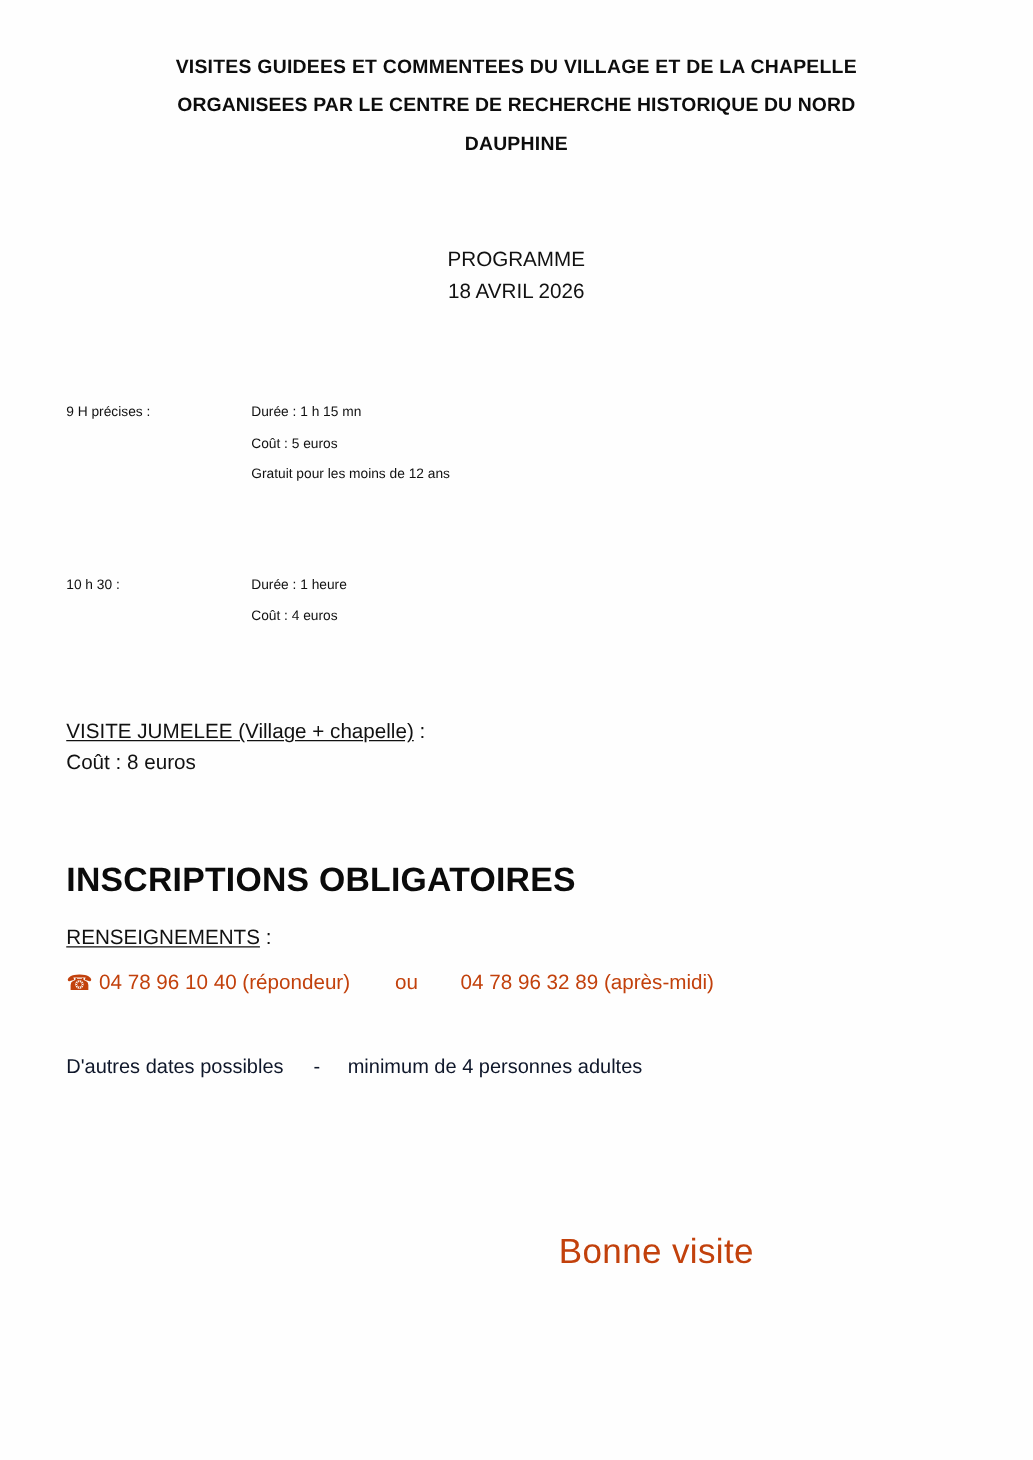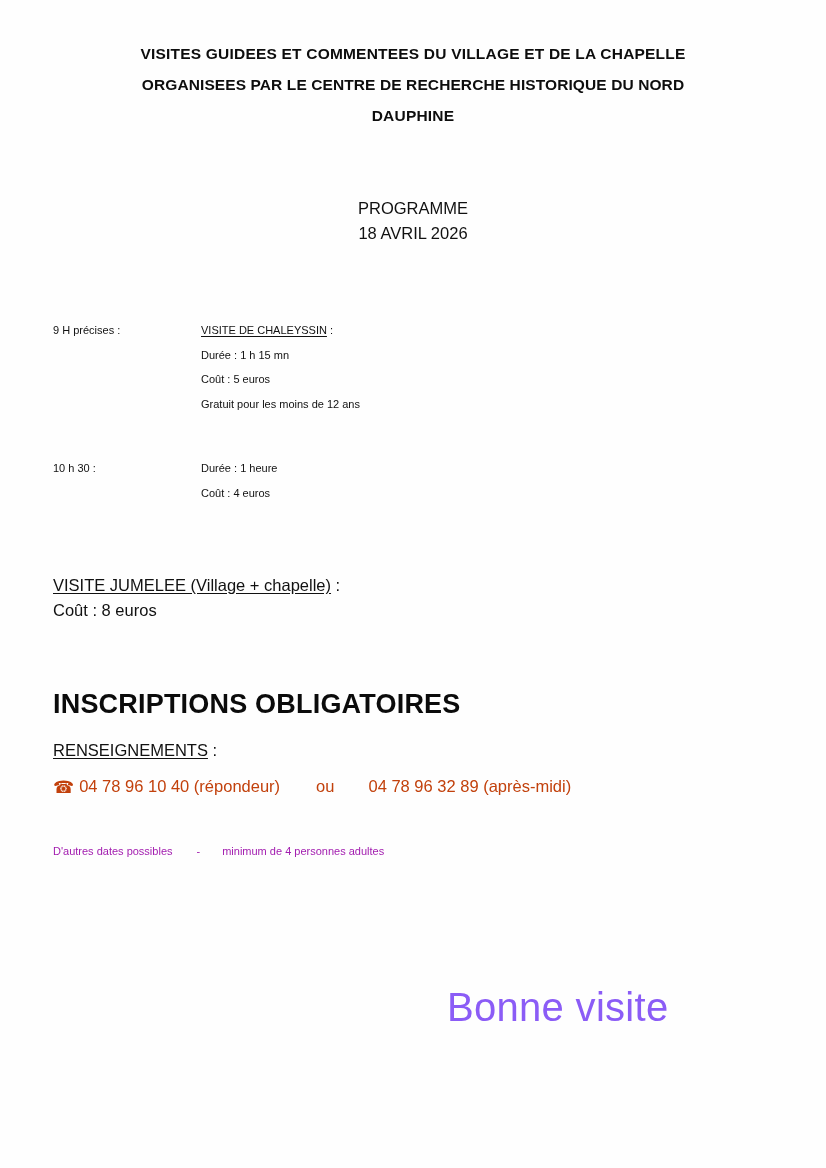--- a/index.html
+++ b/index.html
@@ -136,33 +136,33 @@
     margin: 0 34px 0 36px;
   }
   #phones .p2 { white-space: nowrap; }
 
   
   #footnote {
     position: absolute;
     left: 53px;
     top: 845px;
     width: 740px;
-    font-size: 11px;
-    color: #a21caf;
+    font-size: 16px;
+    color: #0f172a;
     white-space: nowrap;
   }
   #footnote .dash { display: inline-block; margin: 0 22px 0 24px; }
 
   
   #closing {
     position: absolute;
     left: 447px;
     top: 985px;
-    font-size: 40px;
-    color: #8b5cf6;
+    font-size: 28px;
+    color: #c2410c;
     letter-spacing: 0.3px;
   }
 </style>
 </head>
 <body>
 
 <div class="page">
 
   <div class="header">
     <div class="header-line">VISITES GUIDEES ET COMMENTEES DU VILLAGE ET DE LA CHAPELLE</div>
@@ -171,21 +171,20 @@
   </div>
 
   <div class="programme">
     <div>PROGRAMME</div>
     <div>18 AVRIL 2026</div>
   </div>
 
   <div class="entry" id="entry-1">
     <span class="time">9 H précises :</span>
     <span class="body">
-      <span class="row"><span class="title">VISITE DE CHALEYSSIN</span><span> :</span></span>
       <span class="row">Durée : 1 h 15 mn</span>
       <span class="row">Coût : 5 euros</span>
       <span class="row">Gratuit pour les moins de 12 ans</span>
     </span>
   </div>
 
   <div class="entry" id="entry-2">
     <span class="time">10 h 30 :</span>
     <span class="body">
       <span class="row">Durée : 1 heure</span>

